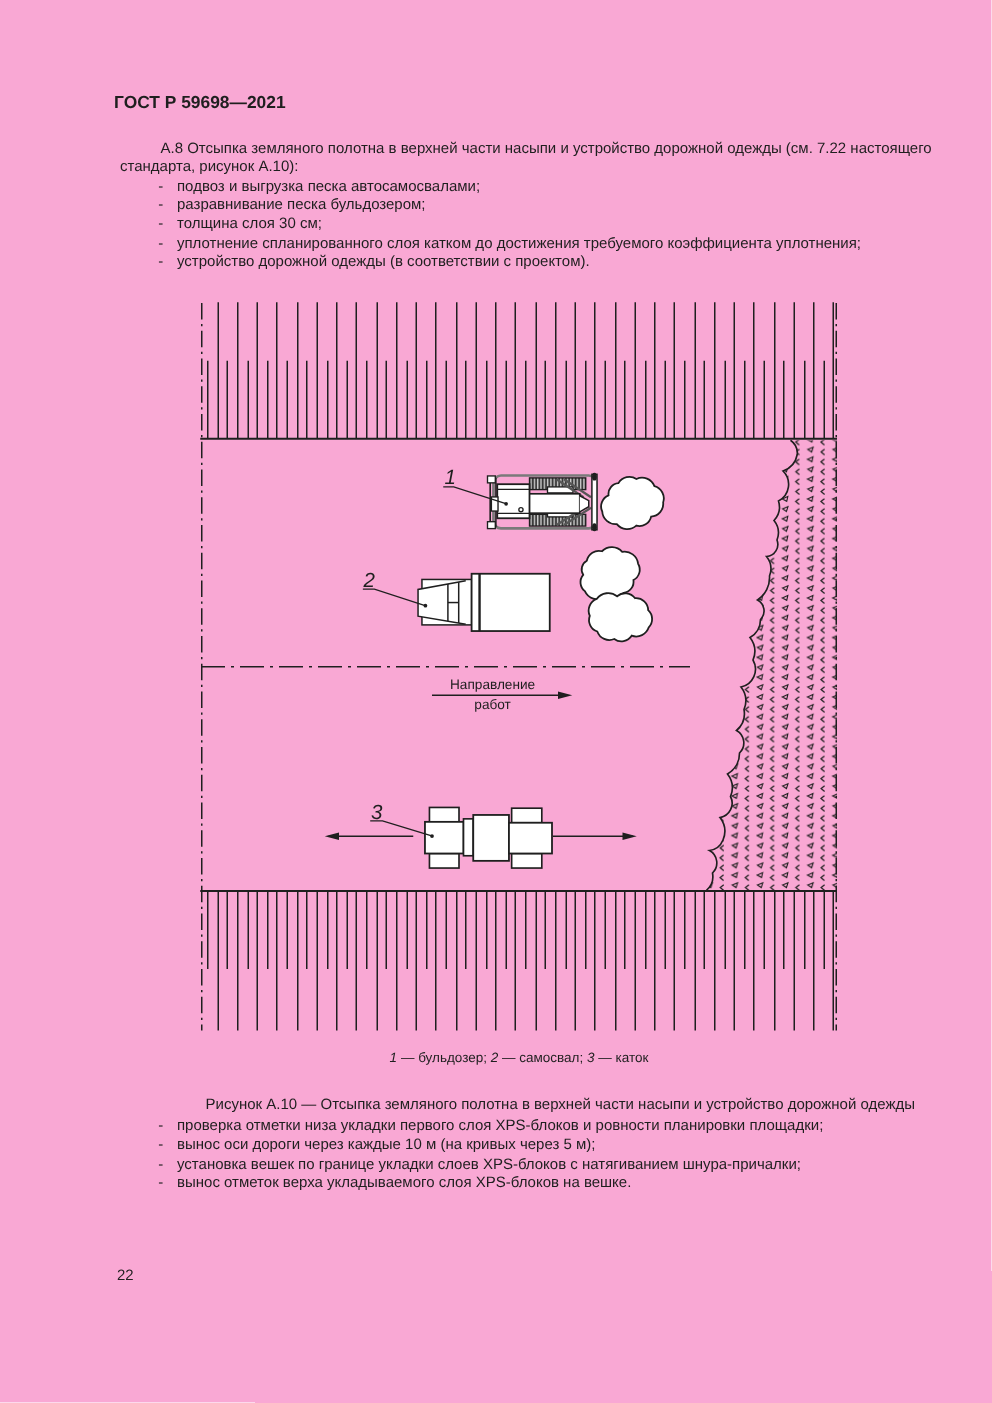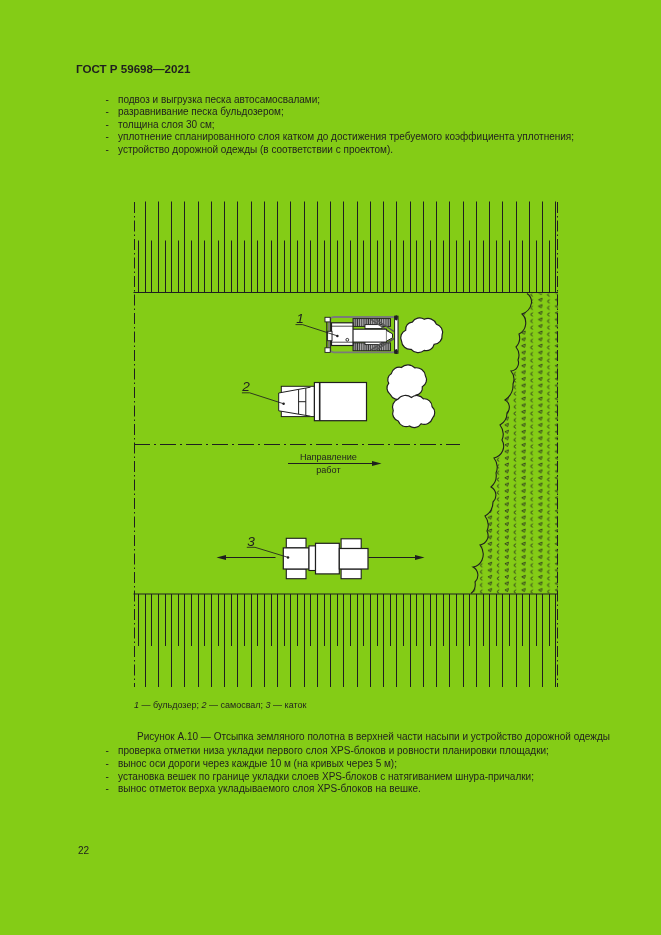--- a/index.html
+++ b/index.html
@@ -1,27 +1,29 @@
 <!DOCTYPE html>
 <html lang="ru"><head><meta charset="utf-8"><title>p22</title>
 <style>
 html,body{margin:0;padding:0;background:#fff}
-#page{position:relative;width:661px;height:935px;background:#84cc16;overflow:hidden;
+#page{position:relative;width:661px;height:935px;background:#f9a8d4;overflow:hidden;
  font-family:"Liberation Sans",sans-serif;color:#1f1f1f;}
 .ln{line-height:12.6px;font-size:10px;white-space:nowrap}
 .ind{padding-left:27px}
 .li{padding-left:38px;position:relative}
 .li .d{position:absolute;left:25.5px}
 </style></head>
 <body>
 <div id="page">
 
 <div style="position:absolute;left:76px;top:62px;font-size:11.6px;font-weight:bold;white-space:nowrap">ГОСТ Р 59698—2021</div>
 
 <div style="position:absolute;left:80px;top:93.6px">
+<div class="ln ind">А.8 Отсыпка земляного полотна в верхней части насыпи и устройство дорожной одежды (см. 7.22 настоящего</div>
+<div class="ln">стандарта, рисунок А.10):</div>
 <div class="ln li"><span class="d">-</span>подвоз и выгрузка песка автосамосвалами;</div>
 <div class="ln li"><span class="d">-</span>разравнивание песка бульдозером;</div>
 <div class="ln li"><span class="d">-</span>толщина слоя 30 см;</div>
 <div class="ln li"><span class="d">-</span>уплотнение спланированного слоя катком до достижения требуемого коэффициента уплотнения;</div>
 <div class="ln li"><span class="d">-</span>устройство дорожной одежды (в соответствии с проектом).</div>
 </div>
 
 <svg width="661" height="935" viewBox="0 0 661 935" style="position:absolute;left:0;top:0" shape-rendering="geometricPrecision">
 <defs>
 <pattern id="grav" width="16.8" height="13.2" patternUnits="userSpaceOnUse">
@@ -271,21 +273,21 @@
 <text x="296.3" y="322.7" font-family="Liberation Sans, sans-serif" font-size="13.7" font-style="italic" fill="#1f1f1f">1</text>
 
 <text x="242.3" y="391.1" font-family="Liberation Sans, sans-serif" font-size="13.7" font-style="italic" fill="#1f1f1f">2</text>
 
 <text x="247.3" y="545.7" font-family="Liberation Sans, sans-serif" font-size="13.7" font-style="italic" fill="#1f1f1f">3</text>
 
 <text x="328.4" y="459.6" text-anchor="middle" font-family="Liberation Sans, sans-serif" font-size="9.1" fill="#1f1f1f">Направление</text>
 <text x="328.4" y="472.9" text-anchor="middle" font-family="Liberation Sans, sans-serif" font-size="9.1" fill="#1f1f1f">работ</text>
 </svg>
 
-<div style="position:absolute;left:134px;width:424px;top:699.8px;font-size:9px;line-height:10px;white-space:nowrap"><i>1</i> — бульдозер; <i>2</i> — самосвал; <i>3</i> — каток</div>
+<div style="position:absolute;left:134px;width:424px;top:699.8px;text-align:center;font-size:9px;line-height:10px;white-space:nowrap"><i>1</i> — бульдозер; <i>2</i> — самосвал; <i>3</i> — каток</div>
 
 <div style="position:absolute;left:80px;width:530px;top:731px;text-align:right;font-size:10px;line-height:12.6px;white-space:nowrap">Рисунок А.10 — Отсыпка земляного полотна в верхней части насыпи и устройство дорожной одежды</div>
 
 <div style="position:absolute;left:80px;top:745.4px">
 <div class="ln li"><span class="d">-</span>проверка отметки низа укладки первого слоя XPS-блоков и ровности планировки площадки;</div>
 <div class="ln li"><span class="d">-</span>вынос оси дороги через каждые 10 м (на кривых через 5 м);</div>
 <div class="ln li"><span class="d">-</span>установка вешек по границе укладки слоев XPS-блоков с натягиванием шнура-причалки;</div>
 <div class="ln li"><span class="d">-</span>вынос отметок верха укладываемого слоя XPS-блоков на вешке.</div>
 </div>
 

